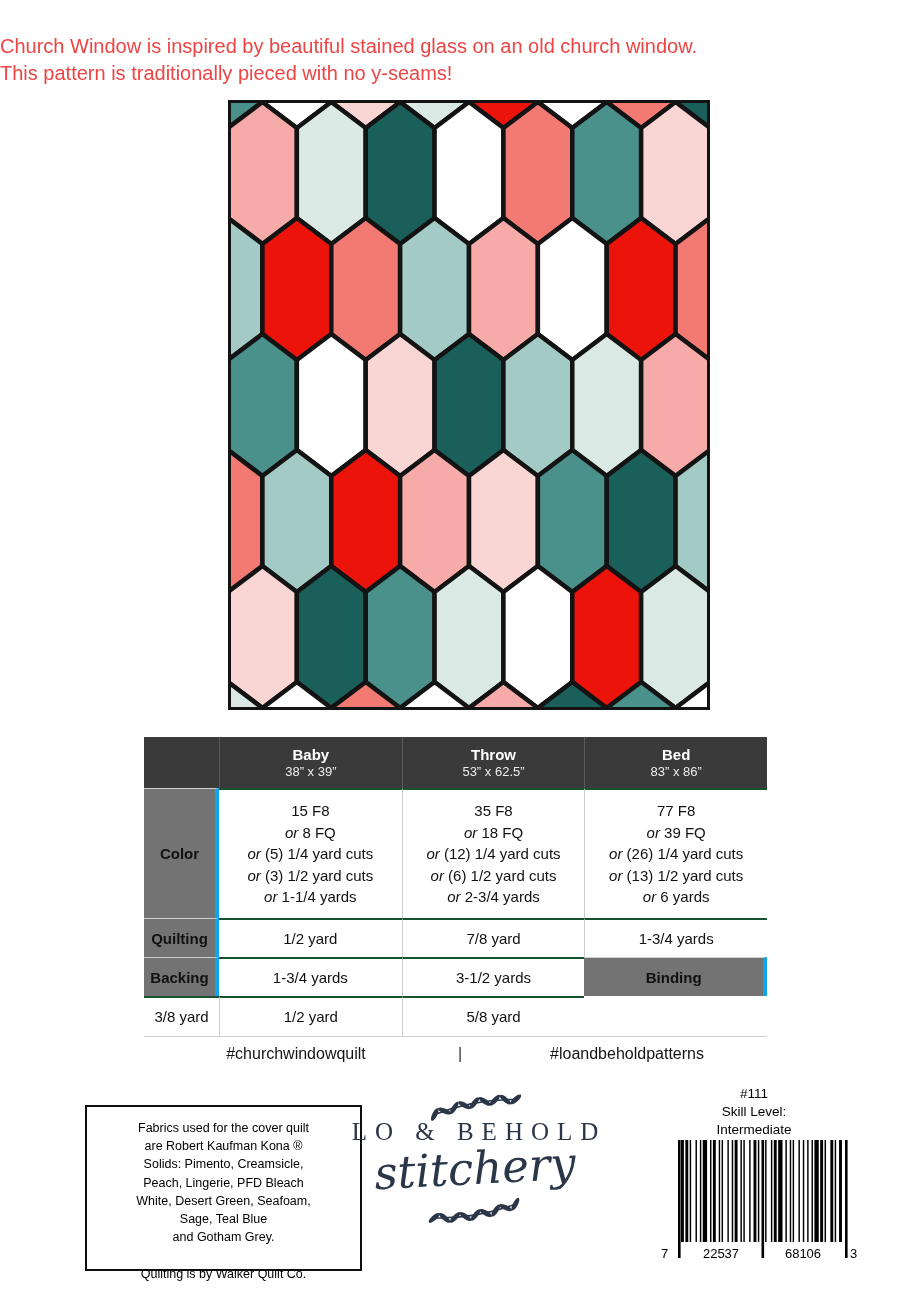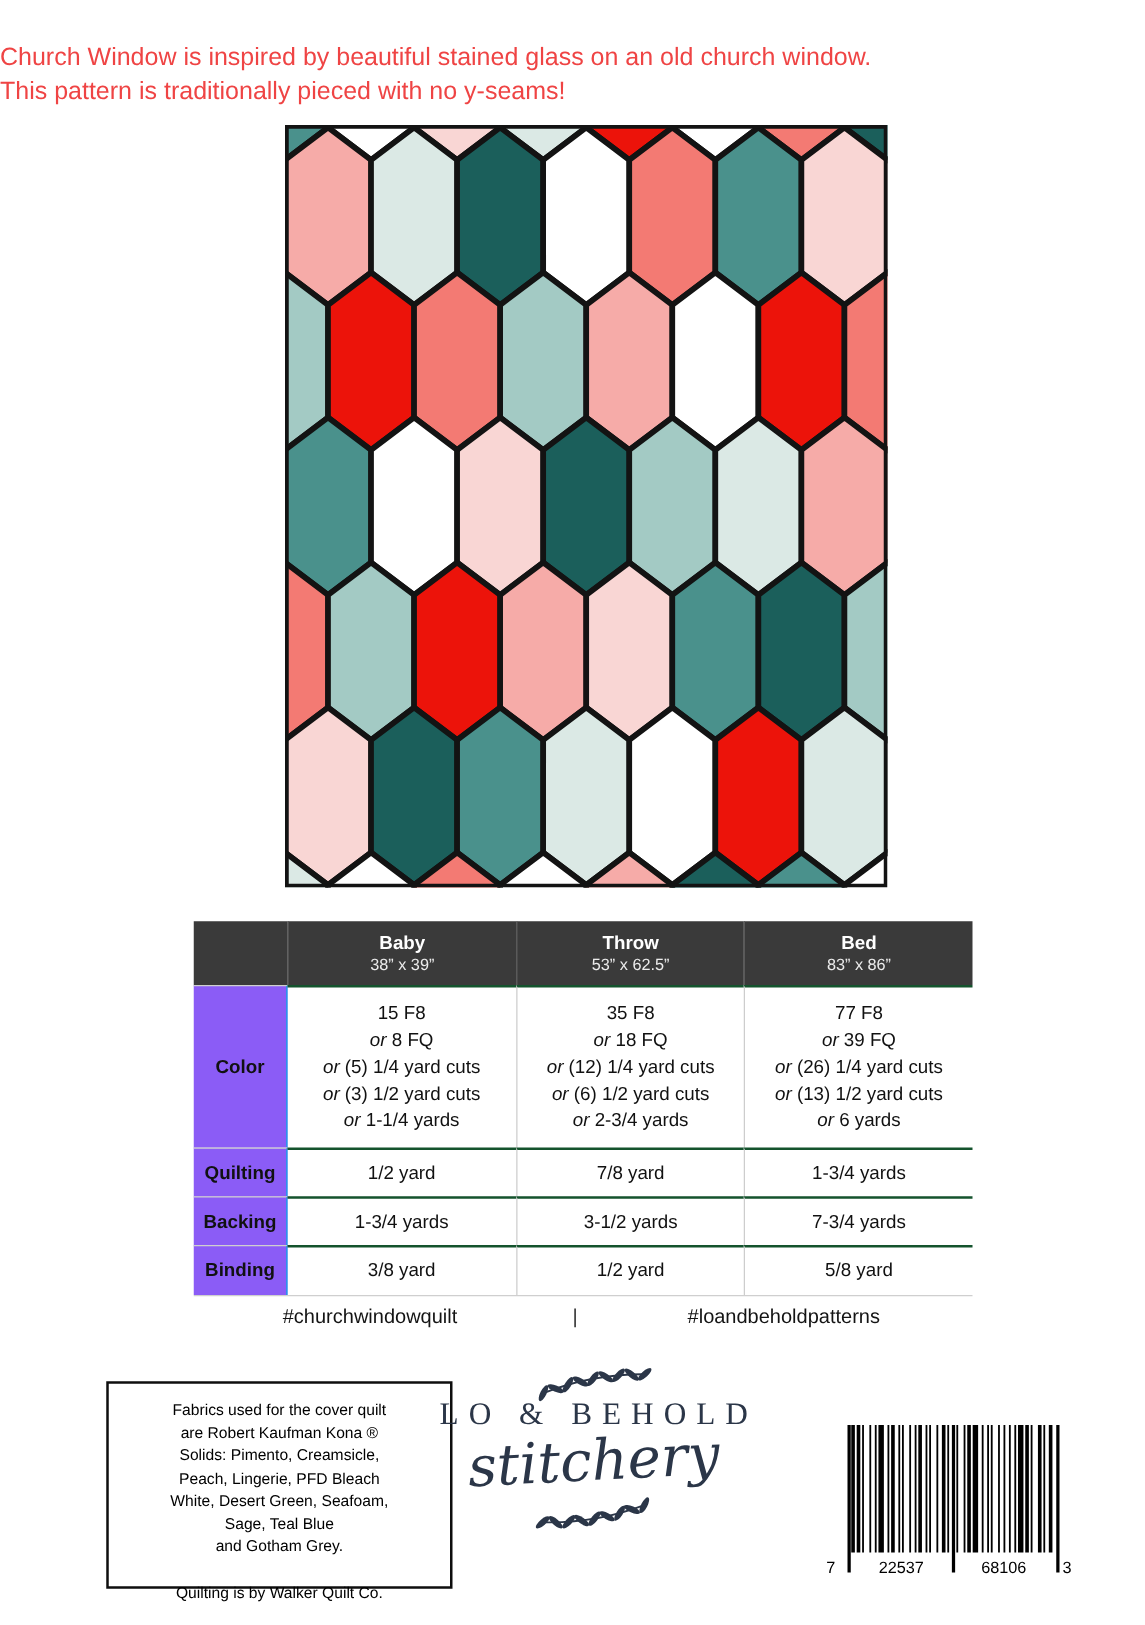--- a/index.html
+++ b/index.html
@@ -3,29 +3,29 @@
 <meta charset="utf-8">
 <style>
   html,body{margin:0;padding:0}
   body{width:916px;height:1300px;background:#ffffff;font-family:"Liberation Sans",sans-serif;position:relative;overflow:hidden}
   .page{position:absolute;left:0;top:0;width:916px;height:1300px;background:#fff}
 
   .intro{position:absolute;left:0;top:33px;width:916px;text-align:left;font-size:20px;line-height:27px;color:#ef4444}
 
   svg.quilt{position:absolute;left:228px;top:100px;width:482px;height:610px;display:block}
 
-  .size-table{position:absolute;left:155px;top:737px;width:623px;display:grid;
+  .size-table{position:absolute;left:144px;top:737px;width:623px;display:grid;
     grid-template-columns:75px 1fr 1fr 1fr;grid-template-rows:51px 130px 39px 39px 40px;
     border-bottom:1px solid #cfcfcf;font-size:15px;color:#111}
   .th{background:#3a3a3a;color:#fff;display:flex;flex-direction:column;align-items:center;justify-content:center;gap:1px}
   .th:not(.corner){border-left:1px solid #5a5a5a}
   .cname{font-weight:bold;font-size:15px}
   .csize{font-size:13px;color:#ececec}
-  .tl{background:#8b5cf6;font-weight:bold;display:flex;align-items:center;justify-content:center;
-    border-top:1px solid #cfcfcf;border-right:1px solid #0ea5e9}
+  .tl{background:#737373;font-weight:bold;display:flex;align-items:center;justify-content:center;
+    border-top:1px solid #cfcfcf;border-right:4px solid #0ea5e9}
   .td{display:flex;flex-direction:column;align-items:center;justify-content:center;
     border-top:2px solid #14532d;line-height:21.5px;text-align:center}
   .td + .td{border-left:1px solid #cdcdcd}
   .td em{font-style:italic}
 
   .hashtag{position:absolute;top:1045px;font-size:16px;color:#141414;transform:translateX(-50%);white-space:nowrap}
 
   .fabric-box{position:absolute;left:85px;top:1105px;width:277px;height:166px;box-sizing:border-box;
     border:2px solid #0e0e0e;text-align:center;font-size:12.5px;line-height:18.2px;padding-top:12px;color:#000;background:#fff}
 
@@ -150,21 +150,20 @@
         <div><em>or</em> (13) 1/2 yard cuts</div>
         <div><em>or</em> 6 yards</div>
       </div>
       <div class="tl">Quilting</div>
       <div class="td">1/2 yard</div>
       <div class="td">7/8 yard</div>
       <div class="td">1-3/4 yards</div>
       <div class="tl">Backing</div>
       <div class="td">1-3/4 yards</div>
       <div class="td">3-1/2 yards</div>
-      <div class="td">7-3/4 yards</div>
       <div class="tl">Binding</div>
       <div class="td">3/8 yard</div>
       <div class="td">1/2 yard</div>
       <div class="td">5/8 yard</div>
     </div>
 
   <span class="hashtag" style="left:296px">#churchwindowquilt</span>
   <span class="hashtag" style="left:460px;color:#333">|</span>
   <span class="hashtag" style="left:627px">#loandbeholdpatterns</span>
 
@@ -192,20 +191,25 @@
         <ellipse cx="26.125" cy="16" rx="7" ry="2.5" fill="#2b3648" transform="rotate(-53.2 26.1 16.0)"></ellipse>
         <ellipse cx="36.28125" cy="14.25" rx="7" ry="2.5" fill="#2b3648" transform="rotate(33.6 36.3 14.3)"></ellipse>
         <ellipse cx="46.5" cy="13" rx="7" ry="2.5" fill="#2b3648" transform="rotate(-47.6 46.5 13.0)"></ellipse>
         <ellipse cx="56.78125" cy="12.25" rx="7" ry="2.5" fill="#2b3648" transform="rotate(39.2 56.8 12.3)"></ellipse>
         <ellipse cx="67.125" cy="12" rx="7" ry="2.5" fill="#2b3648" transform="rotate(-42.0 67.1 12.0)"></ellipse>
         <ellipse cx="77.53125" cy="12.25" rx="7" ry="2.5" fill="#2b3648" transform="rotate(44.7 77.5 12.3)"></ellipse>
         <ellipse cx="88" cy="13" rx="7" ry="2.5" fill="#2b3648" transform="rotate(-36.6 88.0 13.0)"></ellipse>
       </svg>
   </div>
 
+  <div class="skill">
+    <div>#111</div>
+    <div>Skill Level:</div>
+    <div>Intermediate</div>
+  </div>
 
   <div class="barcode">
     <svg width="205" height="122" viewBox="0 0 205 122" xmlns="http://www.w3.org/2000/svg">
         <rect x="26" y="0" width="2.9" height="102" fill="#000"></rect>
         <rect x="30.349999999999998" y="0" width="2.9" height="102" fill="#000"></rect>
         <rect x="34.7" y="0" width="1.45" height="102" fill="#000"></rect>
         <rect x="40.50000000000001" y="0" width="1.45" height="102" fill="#000"></rect>
         <rect x="44.85000000000001" y="0" width="1.45" height="102" fill="#000"></rect>
         <rect x="47.750000000000014" y="0" width="4.35" height="102" fill="#000"></rect>
         <rect x="55.000000000000014" y="0" width="1.45" height="102" fill="#000"></rect>

